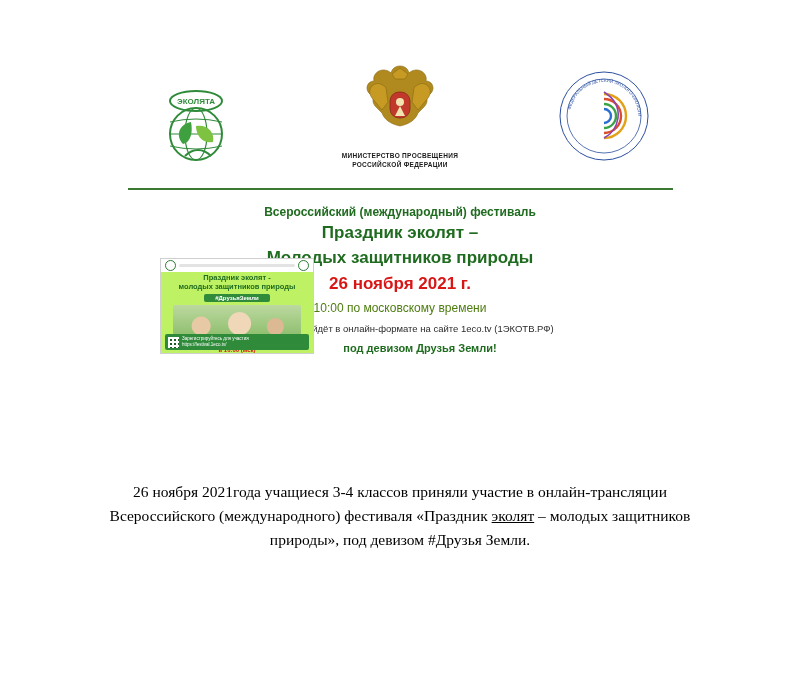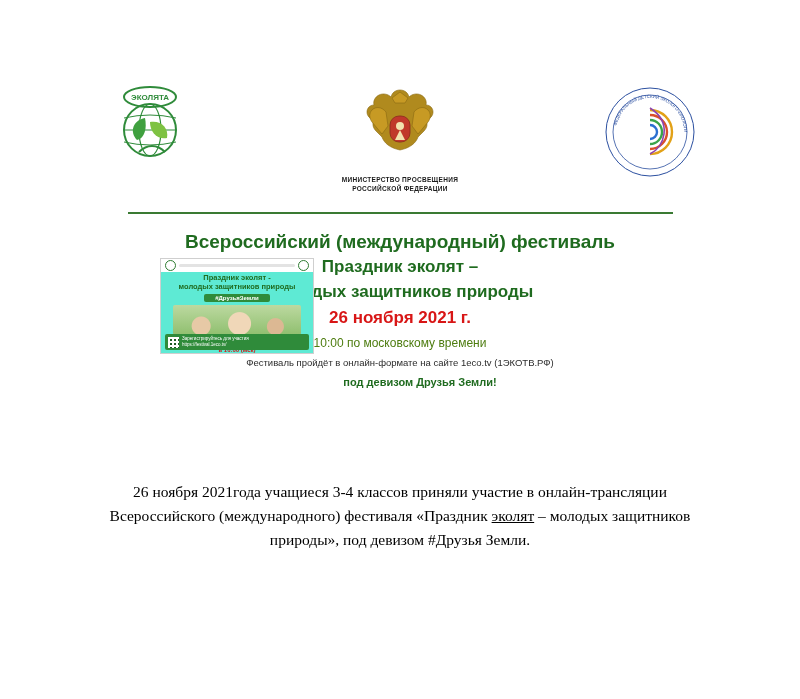--- a/index.html
+++ b/index.html
@@ -18,24 +18,24 @@
 
   .page {
     width: 800px;
     height: 699px;
     position: relative;
   }
 
   
   .logo-row {
     display: flex;
-    align-items: flex-start;
+    align-items: flex-end;
     justify-content: center;
-    gap: 90px;
-    padding-top: 82px;
+    gap: 44px;
+    padding-top: 58px;
   }
   .logo-cell {
     width: 160px;
     display: flex;
     flex-direction: column;
     align-items: center;
   }
 
   .ministry-caption {
     margin-top: 6px;
@@ -57,21 +57,21 @@
     background: #3a7a33;
   }
 
   
   .header-block {
     text-align: center;
     margin-top: 14px;
     font-family: "Liberation Sans", sans-serif;
   }
   .hdr-line1 {
-    font-size: 19px;
+    font-size: 12px;
     font-weight: bold;
     color: #1f6b1f;
     line-height: 1.45;
   }
   .hdr-line2 {
     font-size: 17px;
     font-weight: bold;
     color: #1f6b1f;
     line-height: 1.45;
   }
@@ -106,21 +106,21 @@
   }
 
   
   .poster {
     position: absolute;
     left: 160px;
     top: 258px;
     width: 152px;
     height: 94px;
     border: 1px solid #cfcfcf;
-    background: #5eead4;
+    background: #bef264;
     overflow: hidden;
     font-family: "Liberation Sans", sans-serif;
   }
   .poster-top {
     height: 13px;
     background: #ffffff;
     display: flex;
     align-items: center;
     gap: 3px;
     padding: 0 4px;

